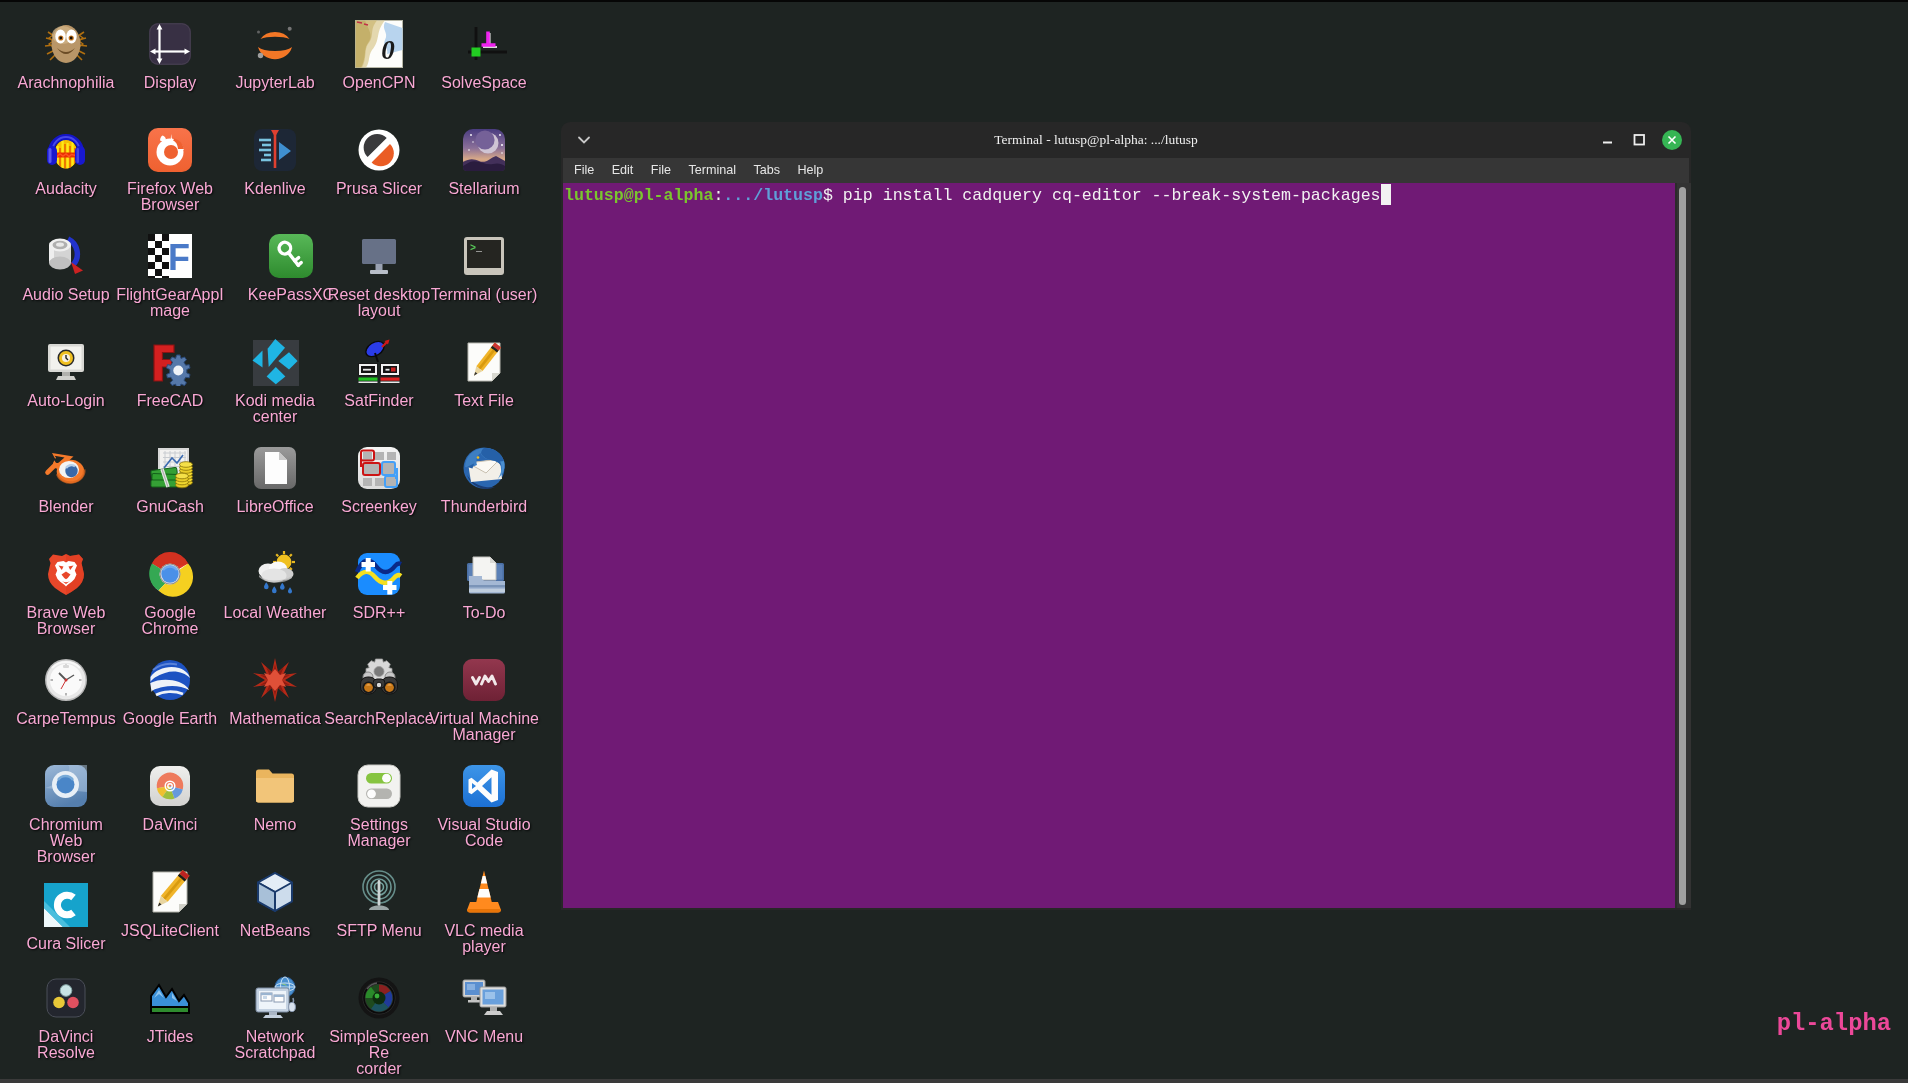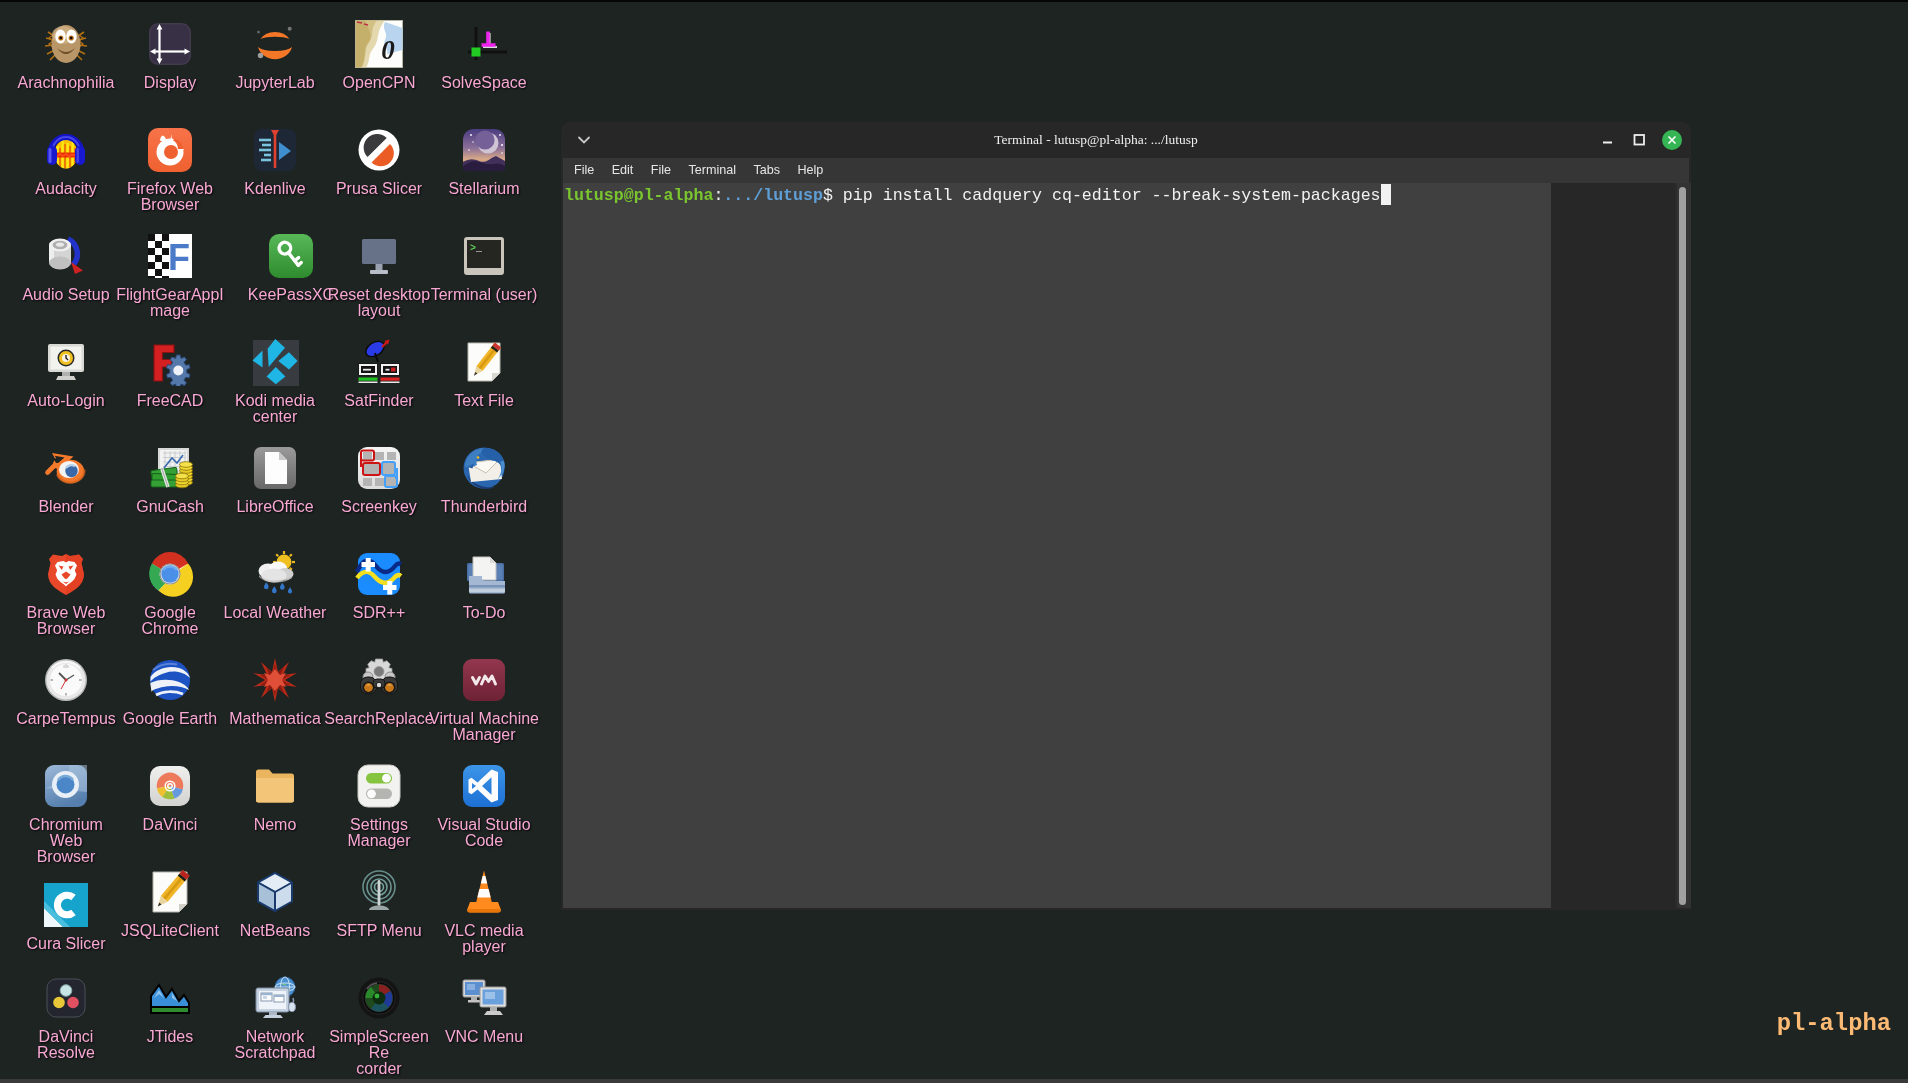--- a/index.html
+++ b/index.html
@@ -7,28 +7,28 @@
 .cell{position:absolute;width:110px;text-align:center;}
 .cell .ic{width:48px;height:48px;margin:0 auto;position:relative;}
 .cell .lb{opacity:.999;margin-top:7px;font-size:16px;line-height:16px;color:#f9a8d4;text-shadow:1px 1px 2px rgba(0,0,0,0.9);overflow-wrap:break-word;}
 #term{position:absolute;left:561px;top:122px;width:1130px;height:788px;background:#272727;border-radius:9px 9px 0 0;}
 #tbar{position:absolute;left:0;top:0;width:100%;height:36px;font-family:Liberation Serif, serif;}
 #tchev{position:absolute;left:16px;top:11px;width:14px;height:14px;}
 #ttitle{opacity:.999;position:absolute;left:0;top:0;width:1070px;text-align:center;line-height:36px;font-size:13.5px;color:#f0f0f0;}
 .wbtn{position:absolute;top:0;height:36px;width:30px;}
 #menubar{opacity:.999;position:absolute;left:2px;top:36px;width:1126px;height:25px;background:#363636;color:#e6e6e6;font-size:12.6px;line-height:25px;}
 #menubar span{margin:0;padding:0 8.7px;}
-#content{position:absolute;left:2px;top:61px;width:988px;height:725px;background:#404040;}
+#content{position:absolute;left:2px;top:61px;width:1112px;height:725px;background:#701a75;}
 #scrolltrack{position:absolute;left:1114px;top:61px;width:14px;height:725px;background:#333333;border-left:2px solid #2b2b2b;}
 #scrollthumb{position:absolute;left:1118px;top:65px;width:7px;height:718px;background:#a0a0a0;border-radius:4px;}
 #promptline{opacity:.999;position:absolute;left:1px;top:1px;font-family:"Liberation Mono",monospace;font-size:16.6px;line-height:21px;white-space:pre;color:#f2f2f2;}
 .pgreen{color:#7ac62e;font-weight:bold;}
 .pblue{color:#5f9fd8;font-weight:bold;}
 #cursor{display:inline-block;width:10px;height:21px;background:#f2f2f2;vertical-align:text-bottom;}
-#plalpha{opacity:.999;position:absolute;right:17px;top:1010px;font-family:"Liberation Mono",monospace;font-weight:bold;font-size:23.8px;color:#fdba74;}
+#plalpha{opacity:.999;position:absolute;right:17px;top:1010px;font-family:"Liberation Mono",monospace;font-weight:bold;font-size:23.8px;color:#ec4899;}
 </style></head><body>
 <div id="topstrip"></div>
 <div id="botstrip"></div>
 <div class="cell" style="left:11px;top:19.5px">
     <div class="ic"><svg width="48" height="48" viewBox="0 0 48 48">
 <g stroke="#b06f10" stroke-width="1.6" fill="none">
 <path d="M12 16 L6 12 M12 20 L4 18 M12 25 L3 26 M13 30 L5 34 M14 34 L8 40"></path>
 <path d="M36 16 L42 12 M36 20 L44 18 M36 25 L45 26 M35 30 L43 34 M34 34 L40 40"></path>
 <path d="M11 15 l-4 3 4 3 -4 3 4 3 M37 15 l4 3 -4 3 4 3 -4 3" stroke-width="1.3"></path>
 </g>

